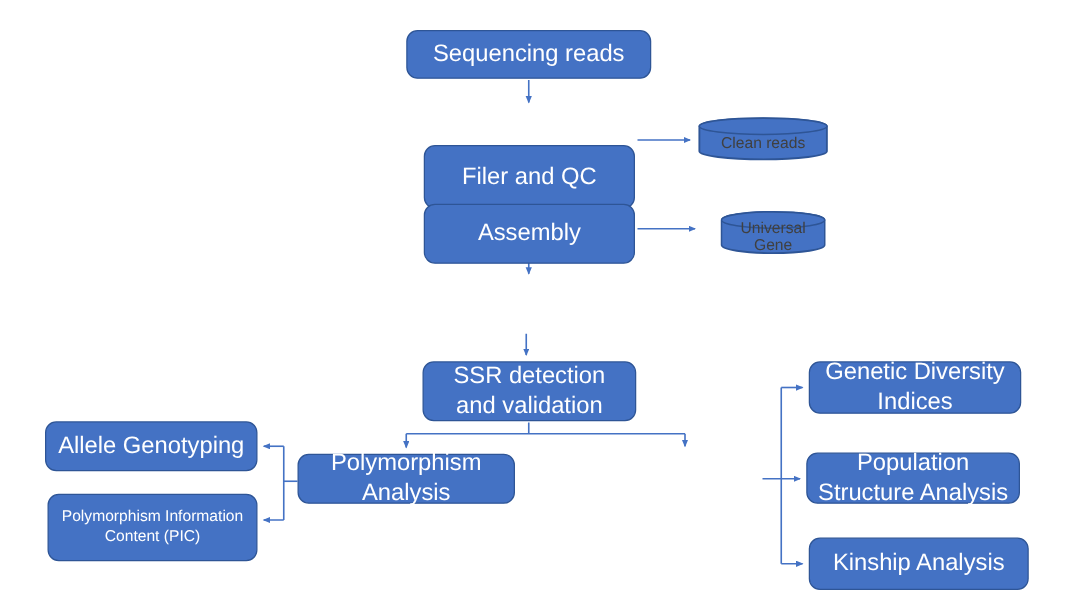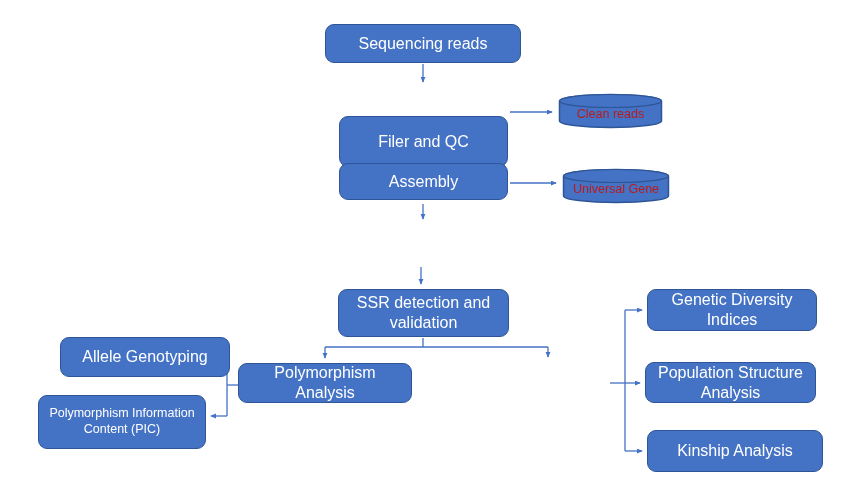--- a/index.html
+++ b/index.html
@@ -21,41 +21,41 @@
     position: absolute;
     box-sizing: border-box;
     background: #4472C4;
     border: 1.5px solid #2E5596;
     border-radius: 9px;
     color: #FFFFFF;
     display: flex;
     align-items: center;
     justify-content: center;
     text-align: center;
-    font-size: 16px;
+    font-size: 19px;
     line-height: 1.25;
     padding: 2px 7px;
   }
   .cylinder {
     position: absolute;
     box-sizing: border-box;
   }
   .cylinder svg {
     position: absolute;
     left: 0; top: 0;
     width: 100%; height: 100%;
   }
   .cyl-label {
     position: absolute;
     left: 0; right: 0; top: 7px; bottom: 0;
     display: flex;
     align-items: center;
     justify-content: center;
     text-align: center;
-    color: #b91c1c;
+    color: #404040;
     font-size: 12.5px;
     line-height: 1.1;
     padding: 0 3px;
   }
 </style>
 </head>
 <body>
 
 <div class="canvas">
 
@@ -99,43 +99,43 @@
   </div>
 
   <div class="cylinder" style="left:558px; top:93px; width:105px; height:36px;">
     <svg viewBox="0 0 105 36" preserveAspectRatio="none">
       <path d="M1.5,8 a51,6.5 0 0 1 102,0 v20 a51,6.5 0 0 1 -102,0 z" fill="#4472C4" stroke="#2E5596" stroke-width="1.5"></path>
       <ellipse cx="52.5" cy="8" rx="51" ry="6.5" fill="#4472C4" stroke="#2E5596" stroke-width="1.2"></ellipse>
     </svg>
     <span class="cyl-label">Clean reads</span>
   </div>
 
-  <div class="node" style="left:339px; top:163px; width:169px; height:37px;">
+  <div class="node" style="left:339px; top:163px; width:169px; height:48px;">
     <span>Assembly</span>
   </div>
 
-  <div class="cylinder" style="left:562px; top:168px; width:108px; height:36px;">
+  <div class="cylinder" style="left:576px; top:168px; width:85px; height:36px;">
     <svg viewBox="0 0 105 36" preserveAspectRatio="none">
       <path d="M1.5,8 a51,6.5 0 0 1 102,0 v20 a51,6.5 0 0 1 -102,0 z" fill="#4472C4" stroke="#2E5596" stroke-width="1.5"></path>
       <ellipse cx="52.5" cy="8" rx="51" ry="6.5" fill="#4472C4" stroke="#2E5596" stroke-width="1.2"></ellipse>
     </svg>
     <span class="cyl-label">Universal Gene</span>
   </div>
 
 
   <div class="node" style="left:338px; top:289px; width:171px; height:48px;">
     <span>SSR detection and validation</span>
   </div>
 
   <div class="node" style="left:238px; top:363px; width:174px; height:40px;">
     <span>Polymorphism Analysis</span>
   </div>
 
 
-  <div class="node" style="left:36px; top:337px; width:170px; height:40px;margin-left:24px;">
+  <div class="node" style="left:36px; top:337px; width:170px; height:40px;">
     <span>Allele Genotyping</span>
   </div>
 
   <div class="node" style="left:38px; top:395px; width:168px; height:54px; font-size:12.5px;">
     <span>Polymorphism Information Content (PIC)</span>
   </div>
 
   <div class="node" style="left:645px; top:362px; width:171px; height:41px;">
     <span>Population Structure Analysis</span>
   </div>

